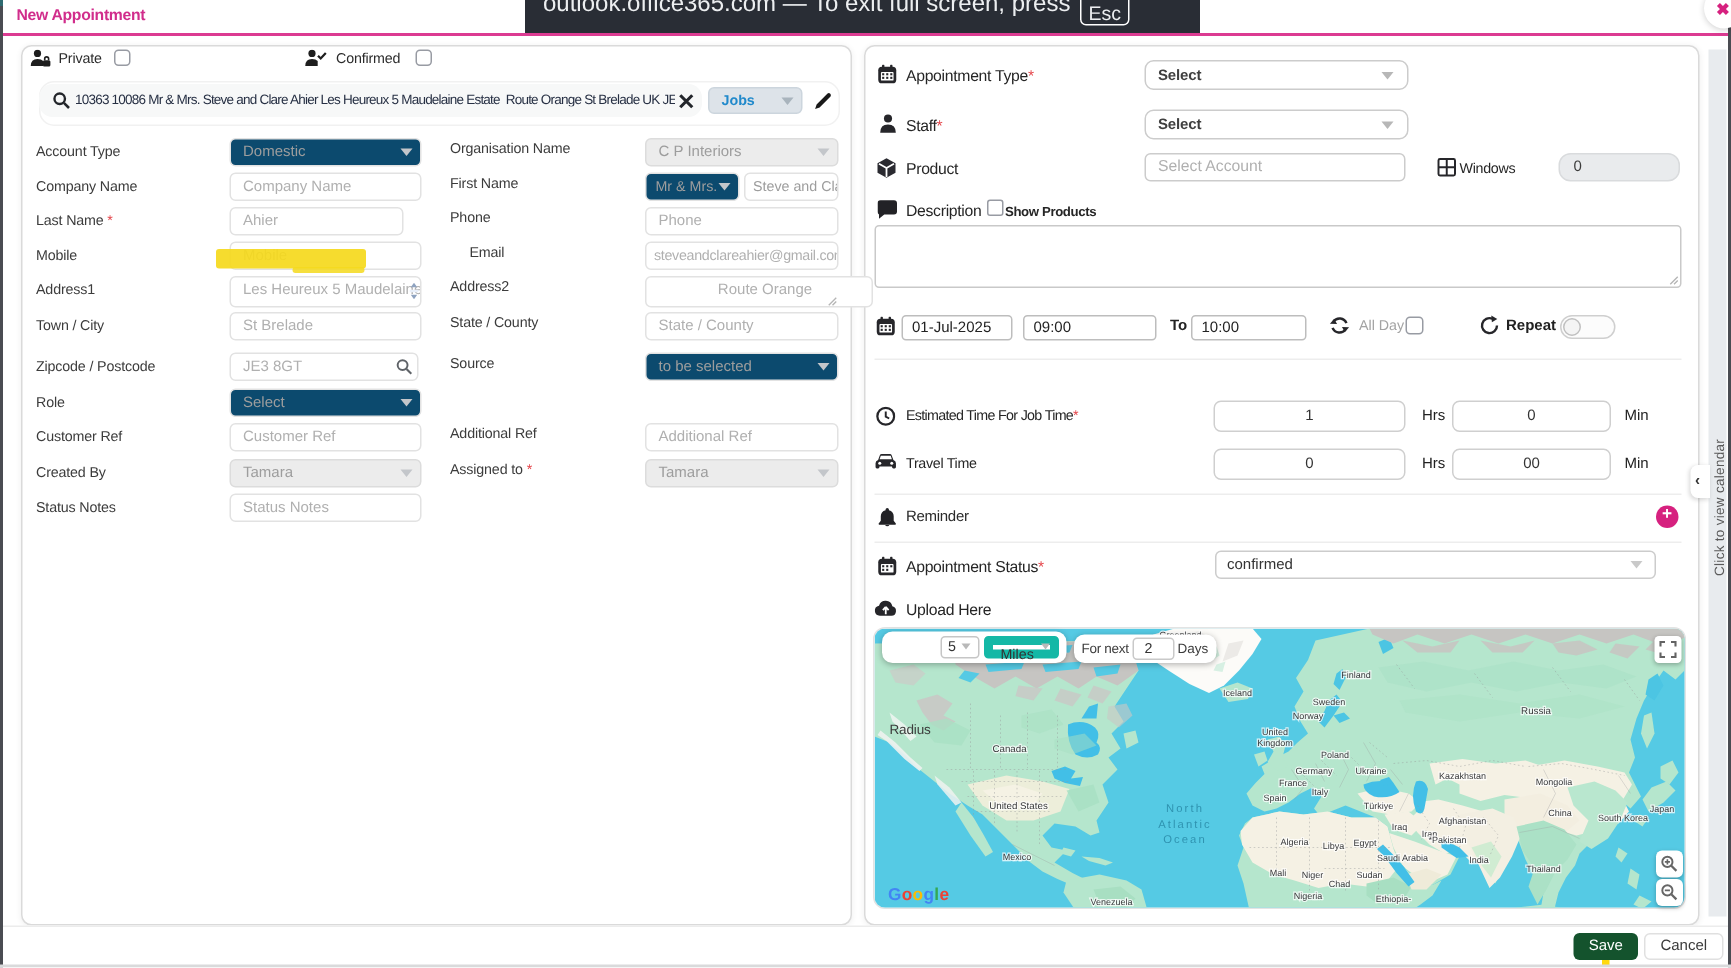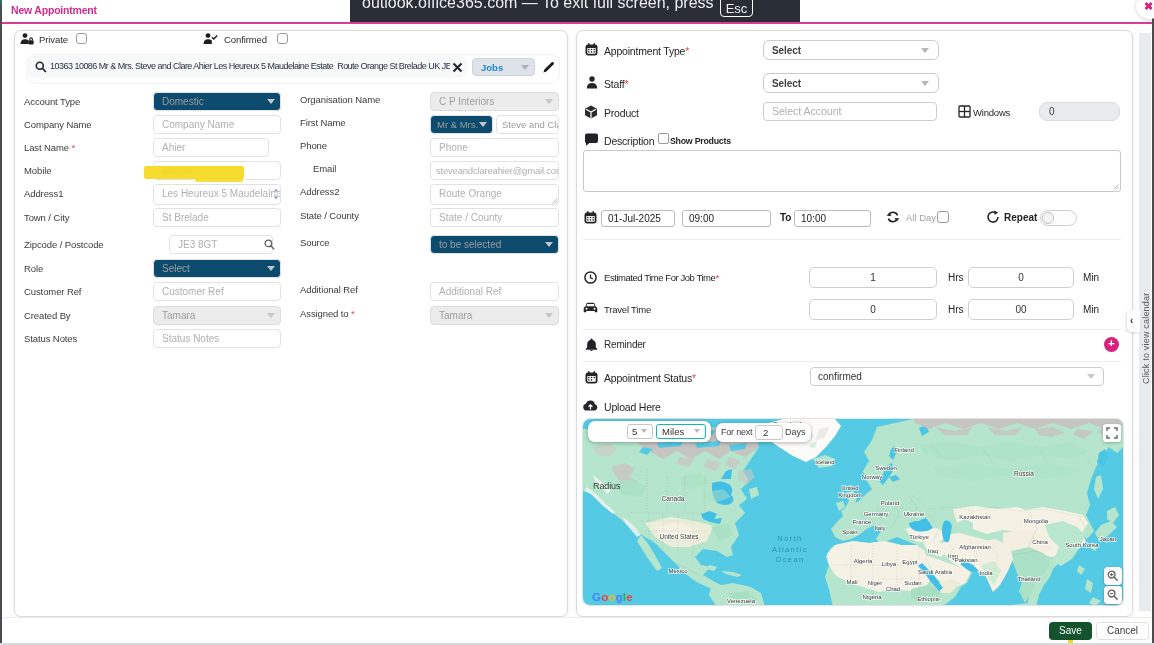--- a/index.html
+++ b/index.html
@@ -109,32 +109,32 @@
 <div class="inp" style="left:430px;top:161px;width:129px;font-size:9.5px;padding-left:5px;letter-spacing:-0.2px;">steveandclareahier@gmail.com</div>
 
 <div class="lbl" style="left:24px;top:188px;">Address1</div>
 <div class="inp" style="left:153px;top:184px;width:128px;height:21px;">Les Heureux 5 Maudelaine</div>
 <svg class="abs" style="left:273px;top:188px;" width="6" height="12" viewBox="0 0 7 14">
     <path d="M3.5,0.5 L6,4 L1,4 Z" fill="#8fa3c0"></path>
     <path d="M3.5,13.5 L6,10 L1,10 Z" fill="#8fa3c0"></path>
     <rect x="0" y="6" width="7" height="2" fill="#e8effa"></rect>
   </svg>
 <div class="lbl" style="left:300px;top:186px;">Address2</div>
-<div class="inp" style="left:430px;top:184px;width:129px;height:21px;">Route Orange</div>
+<div class="inp" style="left:430px;top:184px;width:152px;height:21px;text-align:center;">Route Orange</div>
 <svg class="abs" style="left:552px;top:198px;" width="6" height="6" viewBox="0 0 6 6">
     <path d="M5.5,0.5 L0.5,5.5 M5.5,3 L3,5.5" stroke="#b5b5b5" stroke-width="0.9"></path>
   </svg>
 
 <div class="lbl" style="left:24px;top:212px;">Town / City</div>
 <div class="inp" style="left:153px;top:208px;width:128px;">St Brelade</div>
 <div class="lbl" style="left:300px;top:210px;">State / County</div>
 <div class="inp" style="left:430px;top:208px;width:129px;">State / County</div>
 
 <div class="lbl" style="left:24px;top:239px;">Zipcode / Postcode</div>
-<div class="inp" style="left:153px;top:235px;width:104px;margin-left:16px;">JE3 8GT</div>
+<div class="inp" style="left:153px;top:235px;width:126px;">JE3 8GT</div>
 <svg class="abs" style="left:264px;top:239px;" width="11" height="11" viewBox="0 0 11 11">
     <circle cx="4.4" cy="4.4" r="3.3" stroke="#5f6368" stroke-width="1.3" fill="none"></circle>
     <line x1="7" y1="7" x2="10.2" y2="10.2" stroke="#5f6368" stroke-width="1.4"></line>
   </svg>
 <div class="lbl" style="left:300px;top:237px;">Source</div>
 <div class="sel" style="left:430px;top:235px;width:129px;">to be selected</div>
 <div class="chev" style="left:545px;top:242px;"></div>
 
 <div class="lbl" style="left:24px;top:263px;">Role</div>
 <div class="sel" style="left:153px;top:259px;width:128px;">Select</div>
@@ -517,21 +517,21 @@
 <text x="207" y="133">Atlantic</text>
 <text x="207" y="143">Ocean</text>
 </g>
 </svg>
 </div>
 
 <div class="abs" style="left:588px;top:421px;width:123px;height:21px;background:#fff;border-radius:7px;box-shadow:0 1px 4px rgba(0,0,0,0.3);"></div>
 <div class="abs" style="left:593px;top:449px;font-size:9px;letter-spacing:-0.1px;color:#3c3c3c;margin-top:32px;">Radius</div>
 <div class="abs" style="left:627px;top:424px;width:26px;height:15px;border:1px solid #c6c6c6;border-radius:3px;background:#fff;font-size:9.5px;color:#333;line-height:13px;padding-left:4px;">5</div>
 <div class="chev" style="left:641px;top:429px;border-left-width:3.5px;border-right-width:3.5px;border-top-width:4.5px;border-top-color:#b9b9b9;"></div>
-<div class="abs" style="left:656px;top:424px;width:50px;height:15px;border:1px solid #14b8a6;border-radius:3px;background:#fff;font-size:9.5px;color:#333;line-height:13px;padding-left:5px;">Miles</div>
+<div class="abs" style="left:656px;top:424px;width:50px;height:15px;border:6px solid #14b8a6;border-radius:3px;background:#fff;font-size:9.5px;color:#333;line-height:13px;padding-left:5px;">Miles</div>
 <div class="chev" style="left:694px;top:429px;border-left-width:3.5px;border-right-width:3.5px;border-top-width:4.5px;border-top-color:#b9b9b9;"></div>
 <div class="abs" style="left:716px;top:423px;width:95px;height:19px;background:#fff;border-radius:7px;box-shadow:0 1px 4px rgba(0,0,0,0.3);"></div>
 <div class="abs" style="left:721px;top:427px;font-size:9px;letter-spacing:-0.2px;color:#3c3c3c;">For next</div>
 <div class="abs" style="left:755px;top:425px;width:28px;height:15px;border:1px solid #c9c9c9;border-radius:3px;background:#fff;font-size:9.5px;color:#333;line-height:13px;padding-left:7px;">2</div>
 <div class="abs" style="left:785px;top:427px;font-size:9px;color:#3c3c3c;">Days</div>
 <div class="abs" style="left:1103px;top:424px;width:18px;height:18px;background:#fff;border-radius:3px;box-shadow:0 1px 3px rgba(0,0,0,0.25);"></div>
 <svg class="abs" style="left:1106px;top:427px;" width="12" height="12" viewBox="0 0 12 12">
     <g stroke="#636363" stroke-width="1.4" fill="none">
       <path d="M1,4 V1 H4"></path>
       <path d="M8,1 H11 V4"></path>

